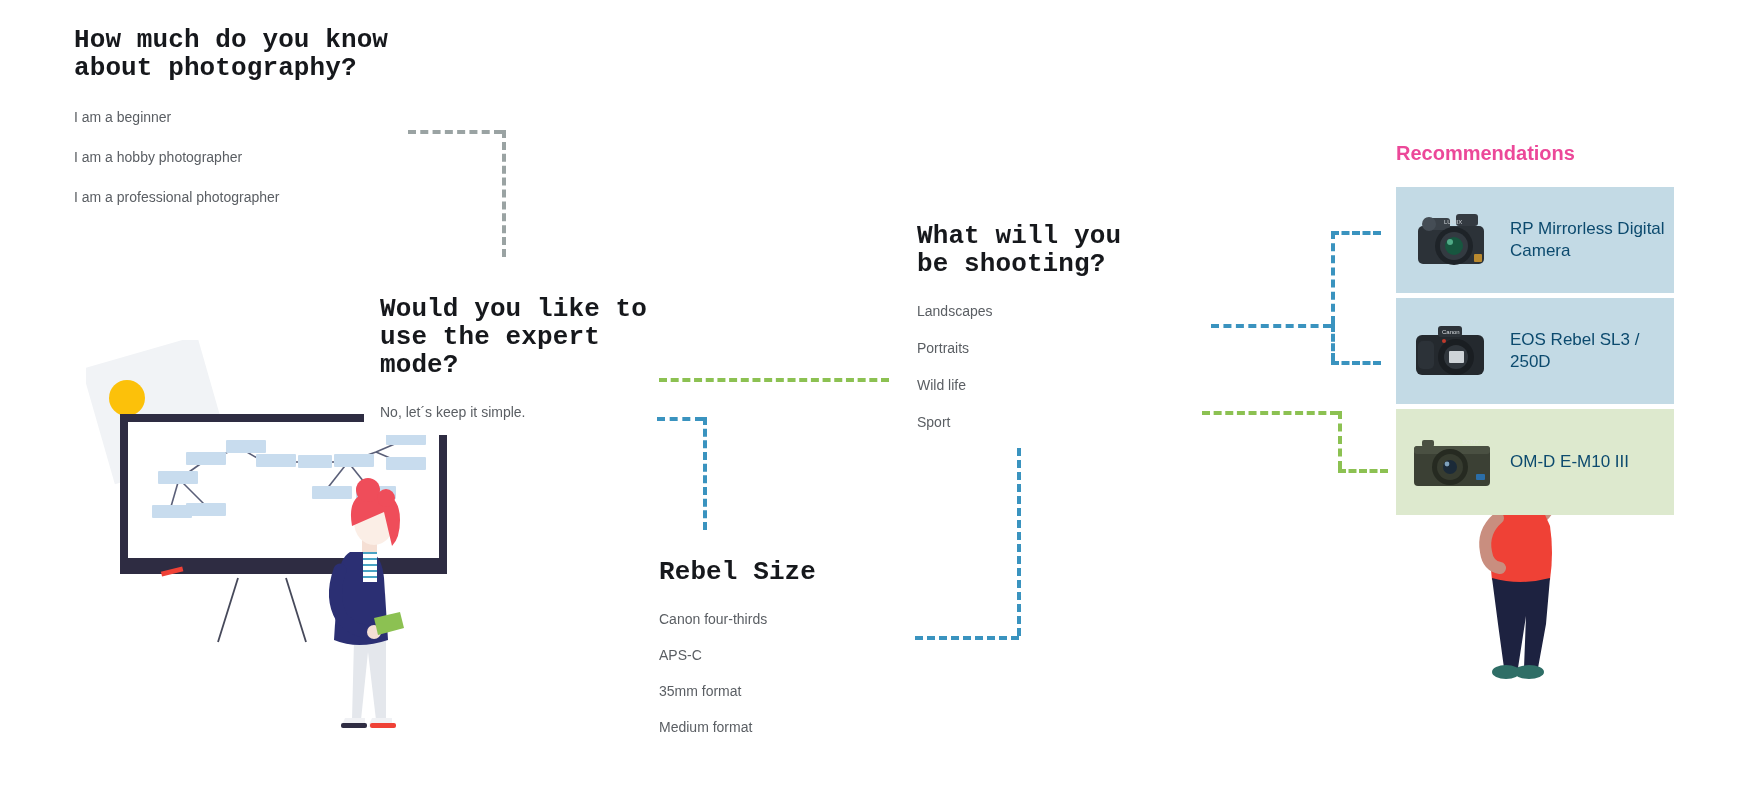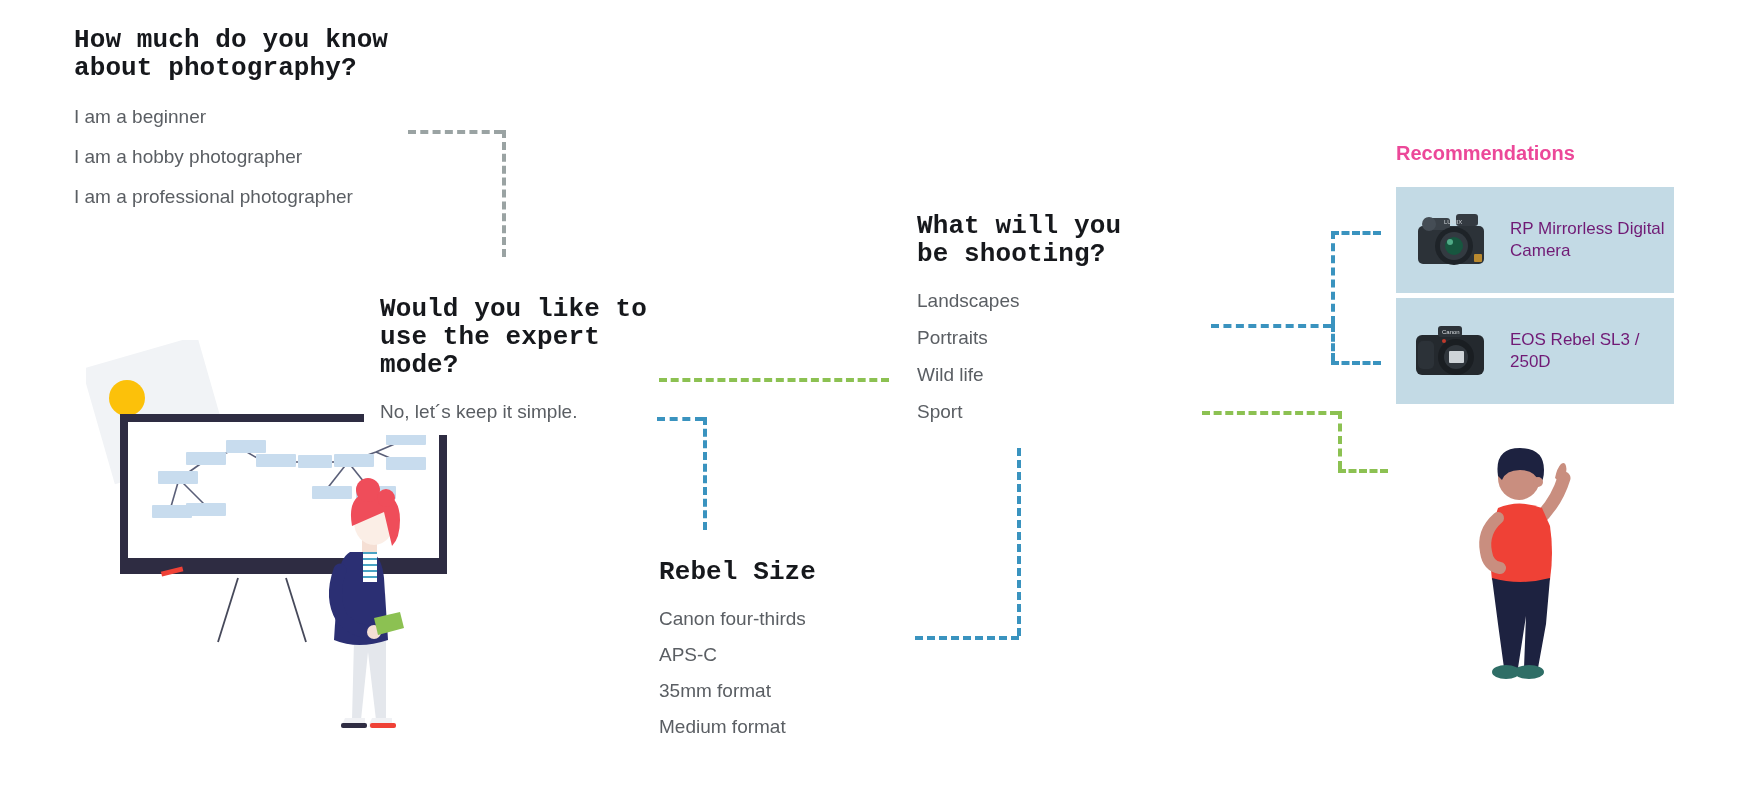--- a/index.html
+++ b/index.html
@@ -10,56 +10,56 @@
   }
   .stage{position:relative;width:1742px;height:785px;}
   .abs{position:absolute;}
 
   .q-title{
     font-weight:bold;font-size:26px;line-height:28px;color:#16181c;
     letter-spacing:.1px;
     font-family:Liberation Mono, monospace;
   }
   .q-opt{
-    font-size:19px;line-height:22px;color:#5a5e63;font-weight:400;
+    font-size:14px;line-height:22px;color:#5a5e63;font-weight:400;
   }
 
   
   #q1{left:74px;top:26px;width:330px;}
   #q1 .q-title{margin-bottom:24px;}
   #q1 .q-opt{margin-bottom:18px;}
 
   
   #q2{left:380px;top:295px;width:290px;z-index:6;}
   #q2 .q-title{margin-bottom:22px;}
   #q2 .q-opt{margin-bottom:16px;}
   #q2-card{left:364px;top:283px;width:116px;height:152px;background:#ffffff;z-index:5;
            border-radius:3px;}
 
   
-  #q3{left:917px;top:212px;width:250px;}
+  #q3{left:917px;top:222px;width:250px;}
   #q3 .q-title{margin-bottom:22px;}
   #q3 .q-opt{margin-bottom:15px;}
 
   
   #q4{left:659px;top:558px;width:260px;}
   #q4 .q-title{margin-bottom:22px;}
   #q4 .q-opt{margin-bottom:14px;}
 
   
   #recs{left:1396px;top:142px;width:278px;}
   #recs .rec-head{font-weight:bold;font-size:20px;color:#ec4899;margin-bottom:22px;}
   .rec-card{
     width:278px;height:106px;margin-bottom:5px;display:flex;align-items:center;
     box-sizing:border-box;padding:0 8px;
   }
   .rec-card.blue{background:#c3dae5;}
   .rec-card.green{background:#dde9ce;}
   .rec-thumb{width:96px;height:80px;flex:0 0 96px;position:relative;}
-  .rec-label{font-size:17px;line-height:22px;color:#701a75;margin-left:10px;}
+  .rec-label{font-size:17px;line-height:22px;color:#0c4a6e;margin-left:10px;}
 
   
   .dash-h{height:0;border-top:4px dashed;}
   .dash-v{width:0;border-left:4px dashed;}
   .c-grey{border-color:#9aa3a3;}
   .c-blue{border-color:#3a93bf;}
   .c-green{border-color:#8cc152;}
 
   
   .illus{pointer-events:none;}
@@ -251,15 +251,31 @@
           <circle cx="52" cy="46" r="18" fill="#1a1e22"></circle>
           <circle cx="52" cy="46" r="12" fill="#30363c"></circle>
           <rect x="45" y="40" width="15" height="12" rx="1" fill="#cfd4d8"></rect>
           <circle cx="40" cy="30" r="2" fill="#c0392b"></circle>
           <text x="38" y="23" font-size="6" fill="#d9dde1" font-family="'Liberation Sans',sans-serif">Canon</text>
         </svg>
       </div>
       <div class="rec-label">EOS Rebel SL3 / 250D</div>
     </div>
 
+    <div class="rec-card green">
+      <div class="rec-thumb">
+        <svg width="96" height="80" viewBox="0 0 96 80">
+          <rect x="10" y="24" width="76" height="40" rx="4" fill="#3b4034"></rect>
+          <rect x="10" y="24" width="76" height="8" rx="3" fill="#4a5042"></rect>
+          <rect x="18" y="18" width="12" height="7" rx="2" fill="#4a5042"></rect>
+          <circle cx="46" cy="45" r="18" fill="#262a21"></circle>
+          <circle cx="46" cy="45" r="13" fill="#373c30"></circle>
+          <circle cx="46" cy="45" r="7" fill="#1b2a38"></circle>
+          <circle cx="43" cy="42" r="2.4" fill="#8fb6d4" opacity=".85"></circle>
+          <rect x="72" y="52" width="9" height="6" rx="1" fill="#2b6ea8"></rect>
+          <text x="58" y="22" font-size="6" fill="#e4e8dd" font-family="'Liberation Sans',sans-serif">SONY</text>
+        </svg>
+      </div>
+      <div class="rec-label">OM-D E-M10 III</div>
+    </div>
   </div>
 
 </div>
 
 </body></html>

